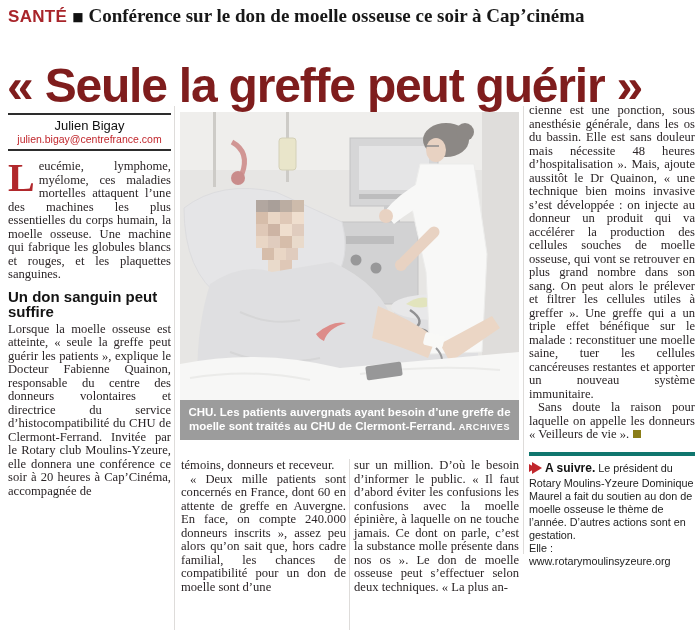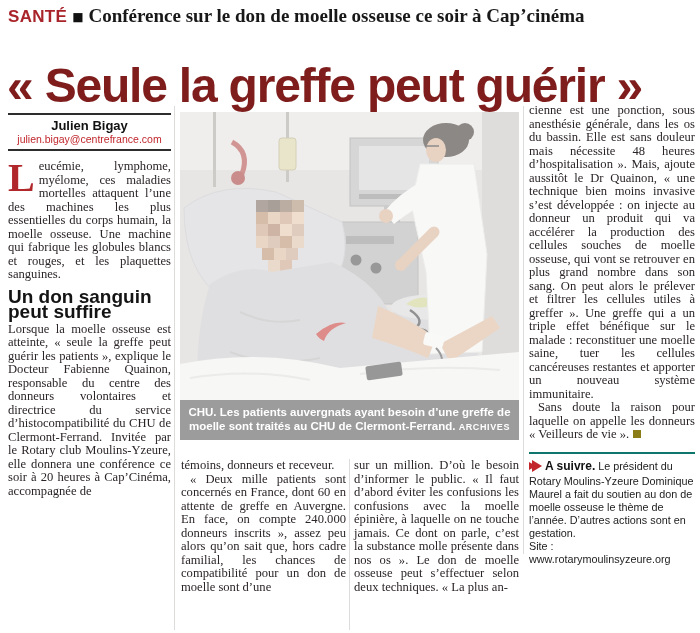--- a/index.html
+++ b/index.html
@@ -19,45 +19,45 @@
   
   .col { position:absolute; text-align:justify; }
   .col-left  { left:8px;   top:106px; width:163px; }
   .col-mid1  { left:181px; top:459px; width:165px; }
   .col-mid2  { left:354px; top:459px; width:165px; }
   .col-right { left:529px; top:104px; width:166px; }
 
   .standfirst { font-family:"Liberation Sans", sans-serif; font-weight:bold; font-size:12.5px; line-height:14.5px; color:#141414; }
 
   .byline { margin-top:7px; border-top:2px solid #2d2d2d; border-bottom:2px solid #2d2d2d; padding:3px 0 4px; text-align:center; }
-  .byline-author { display:block; font-family:"Liberation Sans", sans-serif; font-weight:bold; font-size:13px; color:#111; }
+  .byline-author { display:block; font-family:"Liberation Sans", sans-serif; font-weight:normal; font-size:13px; color:#111; }
   .byline-email  { display:block; font-family:Liberation Sans, sans-serif; font-size:10.5px; color:#c1272d; }
 
   .body-text { font-size:12.6px; line-height:13.5px; color:#2b2527; }
   .body-text p { margin:0; }
   .mt { margin-top:9px; }
   .indent { text-indent:9px; }
 
   .dropcap { float:left; font-family:"Liberation Serif", serif; font-weight:bold; font-size:40px; line-height:32px;
              color:#b1282c; margin:2px 4px 0 0; }
 
-  .subhead { font-family:"Liberation Sans", sans-serif; font-weight:bold; font-size:19px; line-height:15.5px;
+  .subhead { font-family:"Liberation Sans", sans-serif; font-weight:bold; font-size:15px; line-height:15.5px;
              color:#141414; text-align:left; margin:7px 0 3px; }
 
   
   .photo-block { position:absolute; left:180px; top:112px; width:339px; }
   .photo-svg { display:block; width:339px; height:288px; background:#dddbd7; }
   .photo-caption { background:#9c9c9c; color:#fff; padding:5px 8px 6px; font-family:"Liberation Sans", sans-serif;
                    font-weight:bold; font-size:11.5px; line-height:14px; text-align:center; }
   .caption-credit { font-size:9px; letter-spacing:.6px; }
 
   .end-square { display:inline-block; width:8px; height:8px; background:#8a7d18; margin-left:4px; }
 
   
-  .followup { margin-top:10px; border-top:2px solid #0f766e; padding-top:6px; font-family:"Liberation Sans", sans-serif;
+  .followup { margin-top:10px; border-top:4px solid #0f766e; padding-top:6px; font-family:"Liberation Sans", sans-serif;
               font-size:10.8px; line-height:13px; color:#222; text-align:left; }
   .followup-label { font-weight:bold; font-size:12px; color:#111; }
   .arrow-icon { display:inline-block; vertical-align:-2px; margin-right:3px; }
   .followup-site { display:block; }
 
   
   .vrule { position:absolute; width:1px; background:#dedcda; }
   .vrule-1 { left:174px; top:106px; height:524px; }
   .vrule-2 { left:349px; top:459px; height:171px; }
   .vrule-3 { left:523px; top:106px; height:448px; }
@@ -183,21 +183,21 @@
     <p>cienne est une ponction, sous anesthésie générale, dans les os du bassin. Elle est sans douleur mais nécessite 48 heures d’hospitalisation ». Mais, ajoute aussitôt le Dr Quainon, « une technique bien moins invasive s’est développée : on injecte au donneur un produit qui va accélérer la production des cellules souches de moelle osseuse, qui vont se retrouver en plus grand nombre dans son sang. On peut alors le prélever et filtrer les cellules utiles à greffer ». Une greffe qui a un triple effet bénéfique sur le malade : reconstituer une moelle saine, tuer les cellules cancéreuses restantes et apporter un nouveau système immunitaire.</p>
     <p class="indent"><span>Sans doute la raison pour laquelle on appelle les donneurs « Veilleurs de vie ».</span><span class="end-square"></span></p>
 
     <div class="followup">
       <span class="arrow-icon">
         <svg width="13" height="12" viewBox="0 0 13 12">
             <path d="M0 2 L7 6 L0 10 Z" fill="#c1272d"></path>
             <path d="M3 0 L13 6 L3 12 Z" fill="#c1272d"></path>
           </svg>
       </span><span class="followup-label">A suivre.</span><span> Le président du Rotary Moulins-Yzeure Dominique Maurel a fait du soutien au don de moelle osseuse le thème de l’année. D’autres actions sont en gestation.</span>
-      <span class="followup-site">Site : www.rotarymoulinsyzeure.org</span>
+      <span class="followup-site">Elle : www.rotarymoulinsyzeure.org</span>
     </div>
   </div>
 
   <div class="vrule vrule-1"></div>
   <div class="vrule vrule-2"></div>
   <div class="vrule vrule-3"></div>
 
 </div>
 
 </body></html>

